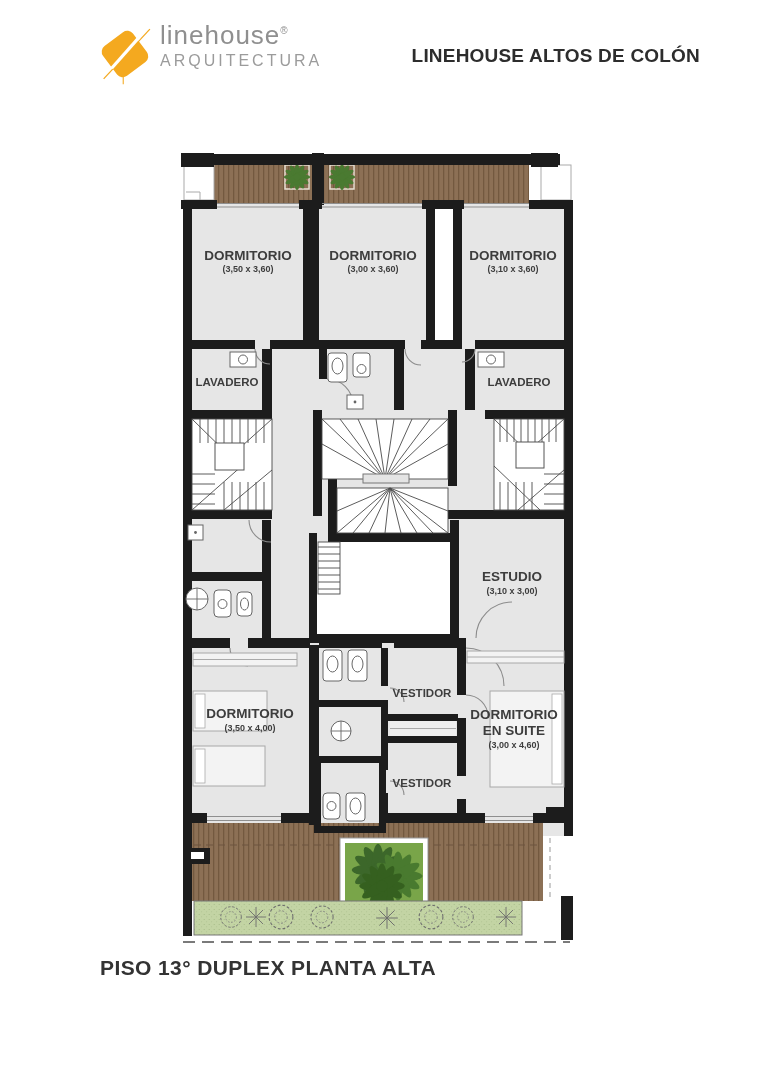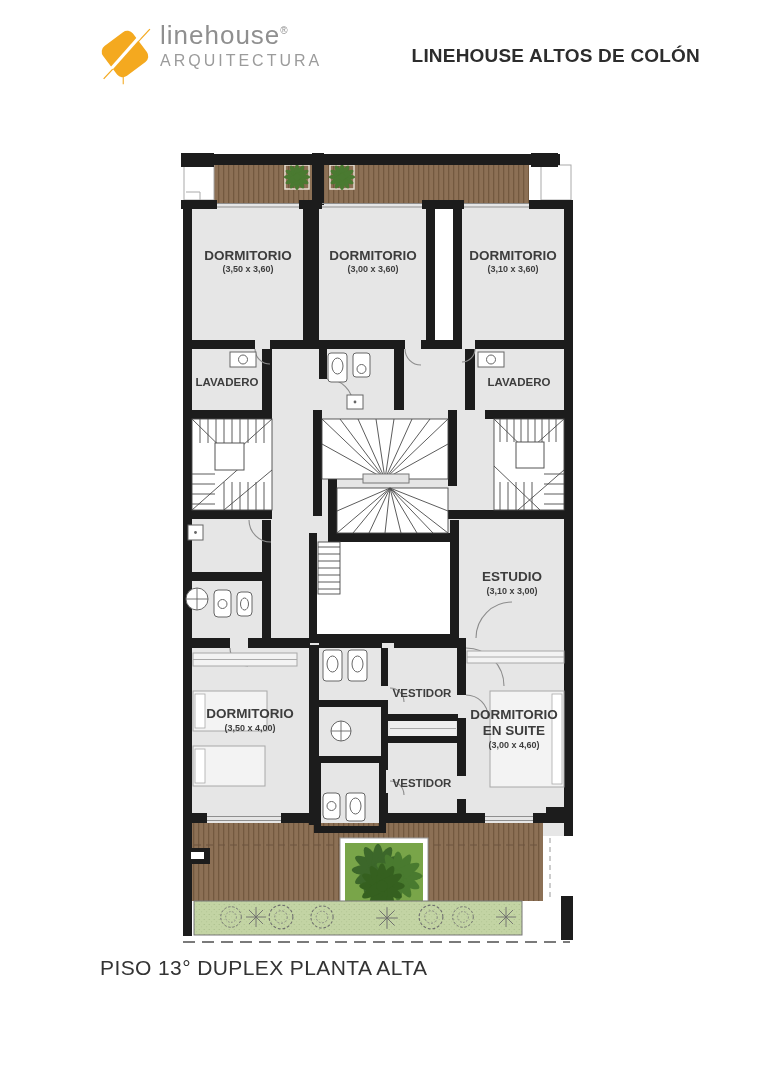--- a/index.html
+++ b/index.html
@@ -12,21 +12,21 @@
   body{width:764px;height:1080px;background:#fff;position:relative;overflow:hidden;
        font-family:"Liberation Sans",sans-serif;}
   .logo{position:absolute;left:93px;top:22px;display:flex;align-items:flex-start;gap:3px}
   .logo-mark{width:64px;height:64px}
   .brand{font-size:26px;color:var(--brand-gray,#8f8f8f);letter-spacing:1px;line-height:1}
   .brand .reg{font-size:10px;vertical-align:super}
   .tagline{font-size:16px;color:#9b9b9b;letter-spacing:3px;margin-top:4px}
   .project-title{position:absolute;right:64px;top:45px;font-size:19px;font-weight:bold;
        color:var(--title);letter-spacing:.2px}
   .plan-wrap{position:absolute;left:178px;top:148px;width:420px;height:800px}
-  .plan-title{position:absolute;left:100px;top:956px;font-size:21px;font-weight:400;
+  .plan-title{position:absolute;left:100px;top:956px;font-size:21px;font-weight:700;
        color:#333;letter-spacing:.4px}
   
   .wall{fill:var(--wall)}
   .rm{fill:var(--room)}
   .wh{fill:#fff}
   .thin{fill:none;stroke:#aaa;stroke-width:1}
   .stair{stroke:#4a4a4a;stroke-width:.9;fill:none}
   .sborder{fill:#fff;stroke:#555;stroke-width:1}
   .win{stroke:#8f8f8f;stroke-width:1;fill:none}
   .arc{stroke:#8c8c8c;stroke-width:1.1;fill:none}

